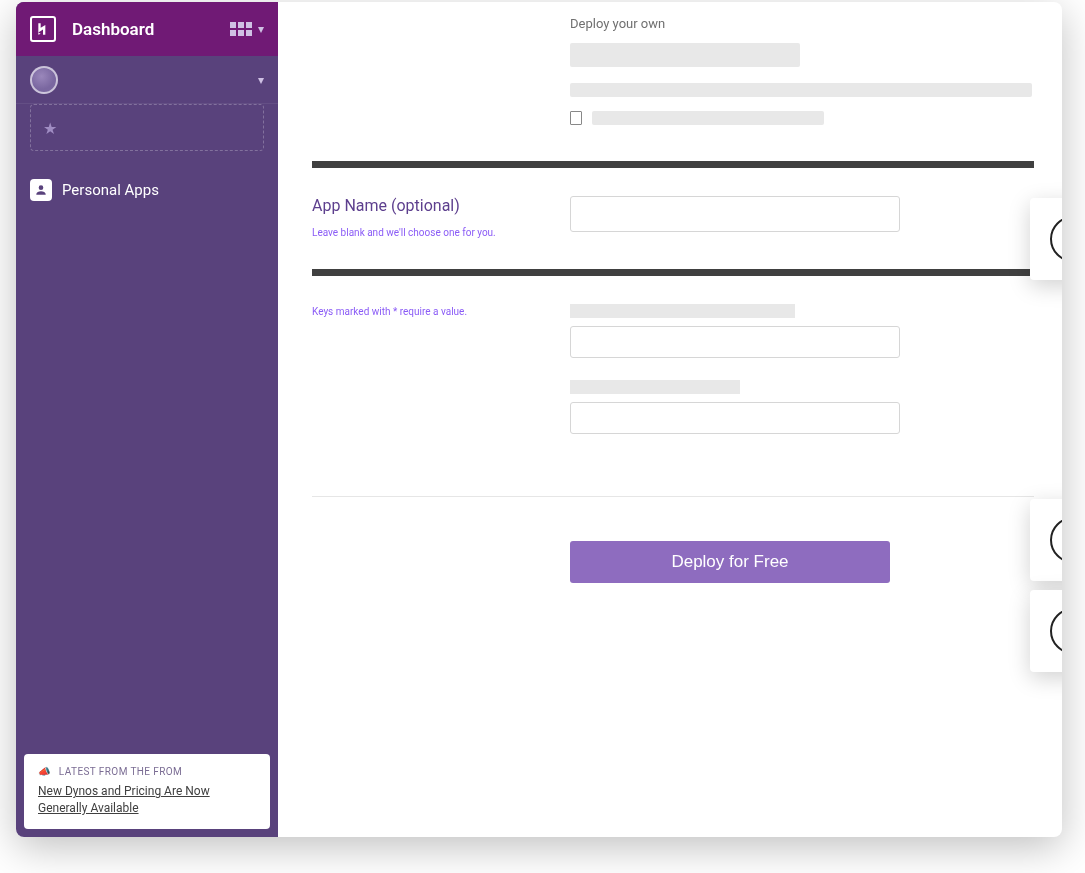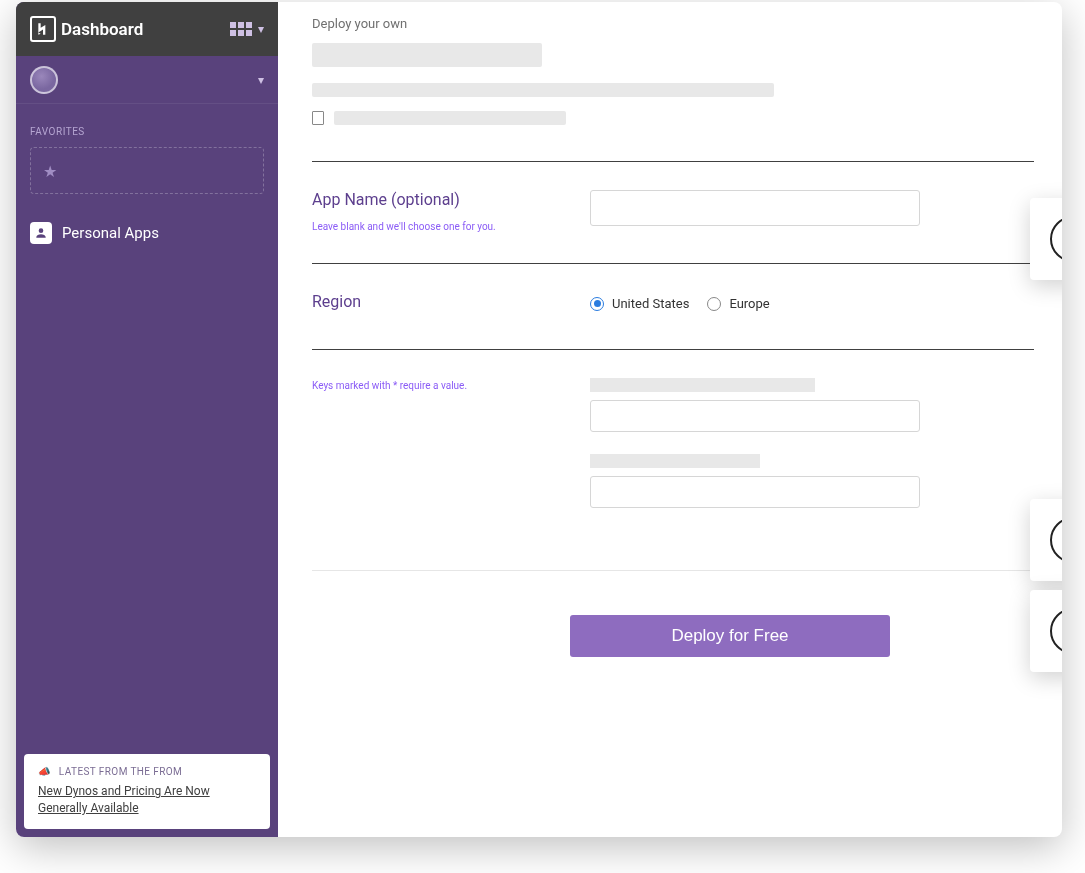--- a/index.html
+++ b/index.html
@@ -27,25 +27,25 @@
   .sidebar {
     width: 262px;
     background: #59427c;
     color: #fff;
     display: flex;
     flex-direction: column;
     position: relative;
   }
   .sidebar-header {
     height: 54px;
-    background: #404040;
+    background: #701a75;
     display: flex;
     align-items: center;
     padding: 0 14px;
-    gap: 5px;
+    gap: 16px;
   }
   .logo-badge {
     width: 26px;
     height: 26px;
     border: 2px solid #fff;
     border-radius: 3px;
     display:flex;
     align-items:center;
     justify-content:center;
   }
@@ -154,21 +154,21 @@
   .main {
     flex:1;
     position:relative;
     padding: 14px 28px 28px 34px;
     overflow:hidden;
   }
   .section {
     display:flex;
     padding: 28px 0;
   }
-  .section + .section { border-top: 1px solid #404040; gap: 20px; }
+  .section + .section { border-top: 7px solid #404040; }
   .section-left {
     width: 258px;
     padding-right: 20px;
   }
   .section-title {
     font-size: 16px;
     color: #5d3f8e;
     margin-bottom: 10px;
     font-weight: 400;
   }
@@ -289,21 +289,20 @@
             <span></span>
         </div>
         <span class="chev">▾</span>
       </div>
     </div>
     <div class="account-row">
       <div class="avatar-circle"></div>
       <div style="flex:1"></div>
       <span class="chev">▾</span>
     </div>
-    <div class="favorites-label">FAVORITES</div>
     <div class="favorites-box">
       <div class="star">★</div>
     </div>
     <div class="nav-item">
       <div class="person-icon">
         <svg viewBox="0 0 24 24">
             <path d="M12 12a4 4 0 100-8 4 4 0 000 8zm0 2c-4 0-8 2-8 5v1h16v-1c0-3-4-5-8-5z"></path>
           </svg>
       </div>
       <span>Personal Apps</span>
@@ -312,21 +311,21 @@
       <div class="blog-head">
         <span class="megaphone">📣</span>
         <span>LATEST FROM THE FROM</span>
       </div>
       <div class="blog-title">New Dynos and Pricing Are Now Generally Available</div>
     </div>
   </div>
 
   <div class="main">
 
-    <div class="section" style="padding-top:0; padding-bottom:36px;flex-direction:column;">
+    <div class="section" style="padding-top:0; padding-bottom:36px;">
       <div class="section-left"></div>
       <div class="section-right">
         <div class="deploy-own-label">Deploy your own</div>
         <div class="skeleton sk-medium"></div>
         <div class="skeleton sk-long"></div>
         <div class="sk-row">
           <div class="sk-book"></div>
           <div class="skeleton sk-short"></div>
         </div>
       </div>
@@ -335,39 +334,20 @@
     <div class="section">
       <div class="section-left">
         <div class="section-title">App Name (optional)</div>
         <div class="section-hint">Leave blank and we'll choose one for you.</div>
       </div>
       <div class="section-right">
         <input class="text-input" type="text" style="">
       </div>
     </div>
 
-    <div class="section">
-      <div class="section-left">
-        <div class="section-title">Region</div>
-      </div>
-      <div class="section-right">
-        <div class="radio-row">
-          <label class="radio-item">
-            <span class="radio-outer selected">
-                <span class="radio-inner"></span>
-              </span>
-            <span>United States</span>
-          </label>
-          <label class="radio-item">
-            <span class="radio-outer"></span>
-            <span>Europe</span>
-          </label>
-        </div>
-      </div>
-    </div>
 
     <div class="section" style="border-bottom:none;">
       <div class="section-left">
         <div class="section-hint">Keys marked with * require a value.</div>
       </div>
       <div class="section-right">
         <div class="config-field">
           <div class="config-label-sk"></div>
           <div class="config-input"></div>
         </div>

